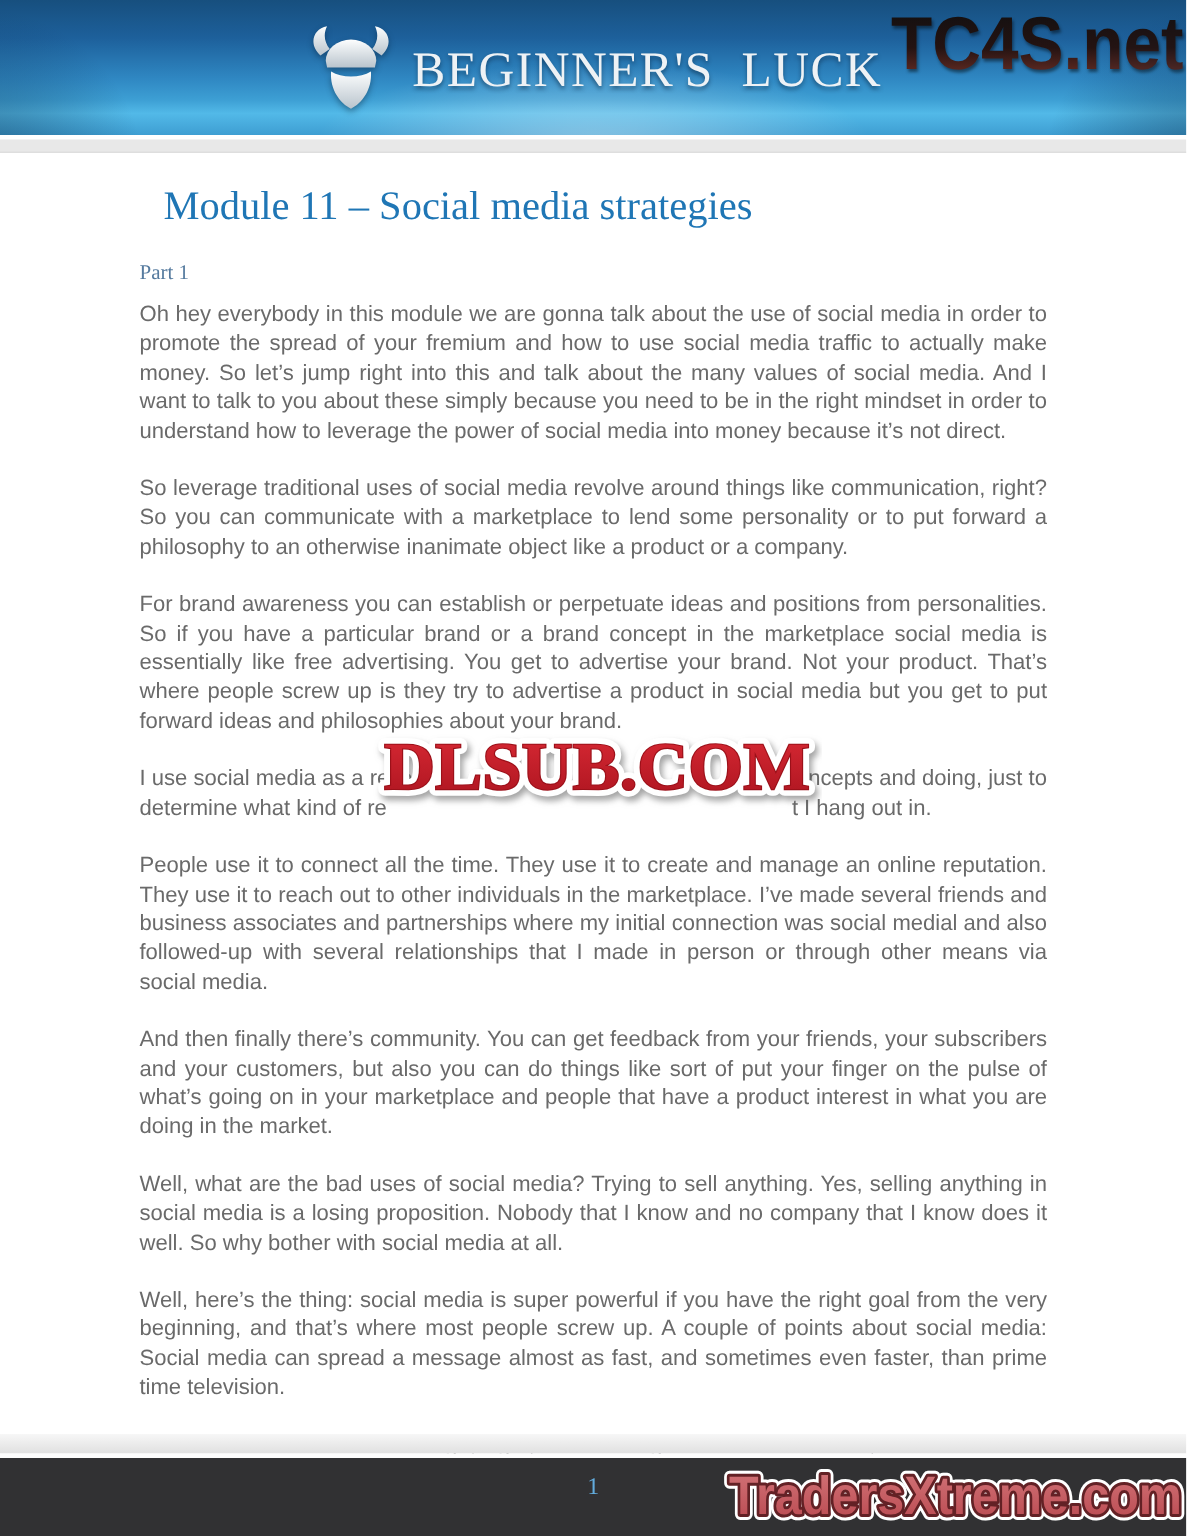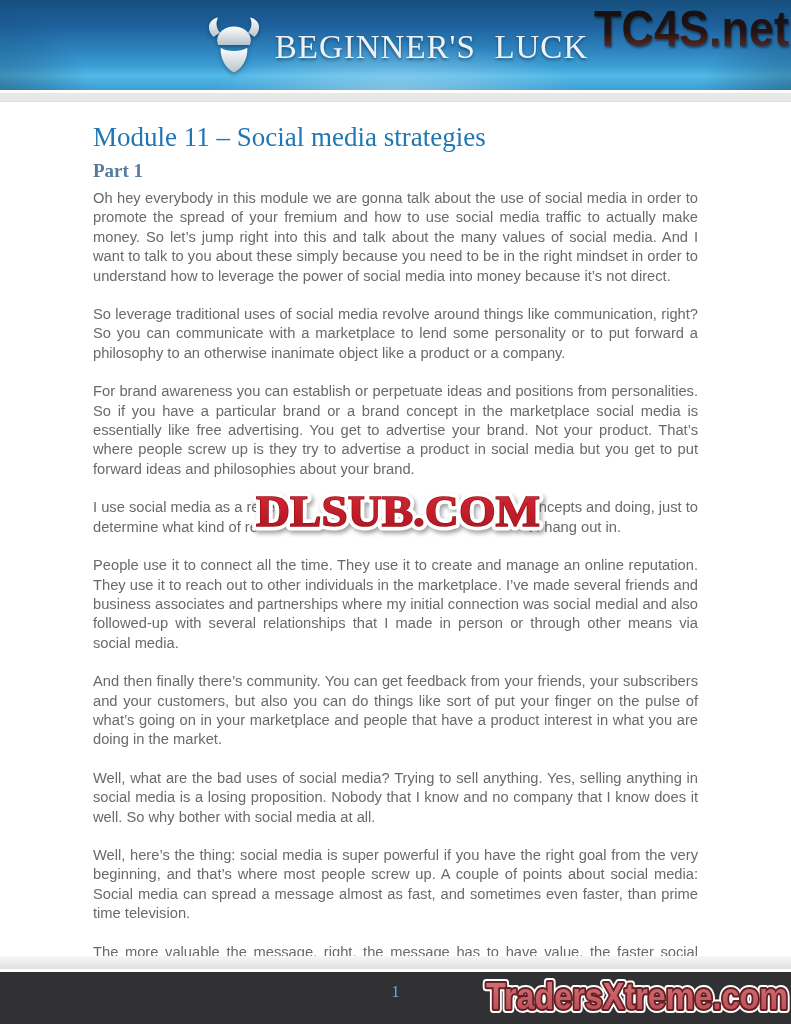--- a/index.html
+++ b/index.html
@@ -21,24 +21,24 @@
     text-shadow:0 2px 3px rgba(0,20,40,0.45);white-space:pre;margin-top:4px;}
   .helmet{filter:drop-shadow(0 2px 2px rgba(0,20,40,0.4));}
   .tc4s{position:absolute;top:0;right:-4px;}
 
   .banner-gap{position:absolute;left:0;top:90px;width:791px;height:3px;background:#fff;}
   .banner-strip{position:absolute;left:0;top:93px;width:791px;height:8px;background:var(--strip-gray);
     border-bottom:1px solid #dedede;}
 
   
   .content{position:absolute;left:93px;top:0;width:605px;}
-  h1.doc-title{margin:121px 0 0 0;font-family:"Liberation Serif",serif;font-weight:normal;
+  h1.doc-title{margin:121px 0 0 16px;font-family:"Liberation Serif",serif;font-weight:normal;
     font-size:27px;line-height:32px;color:var(--title-blue);}
-  h2.doc-subtitle{margin:6px 0 0 0;font-family:"Liberation Serif",serif;font-weight:bold;
-    font-size:19px;line-height:24px;color:var(--subtitle-blue);}
+  h2.doc-subtitle{margin:18px 0 0 0;font-family:"Liberation Serif",serif;font-weight:normal;
+    font-size:14px;line-height:24px;color:var(--subtitle-blue);}
   .paragraphs{margin-top:6px;}
   .paragraphs p, .wm-par{font-size:14.7px;line-height:19.4px;color:var(--body-text);
     text-align:justify;margin:0 0 19px 0;}
   .wm-line{display:flex;}
   .wm-line.justified{justify-content:space-between;}
   .wm-gap{display:inline-block;width:270px;flex:0 0 auto;}
 
   
   .dlsub{position:absolute;left:248px;top:479px;}
 

